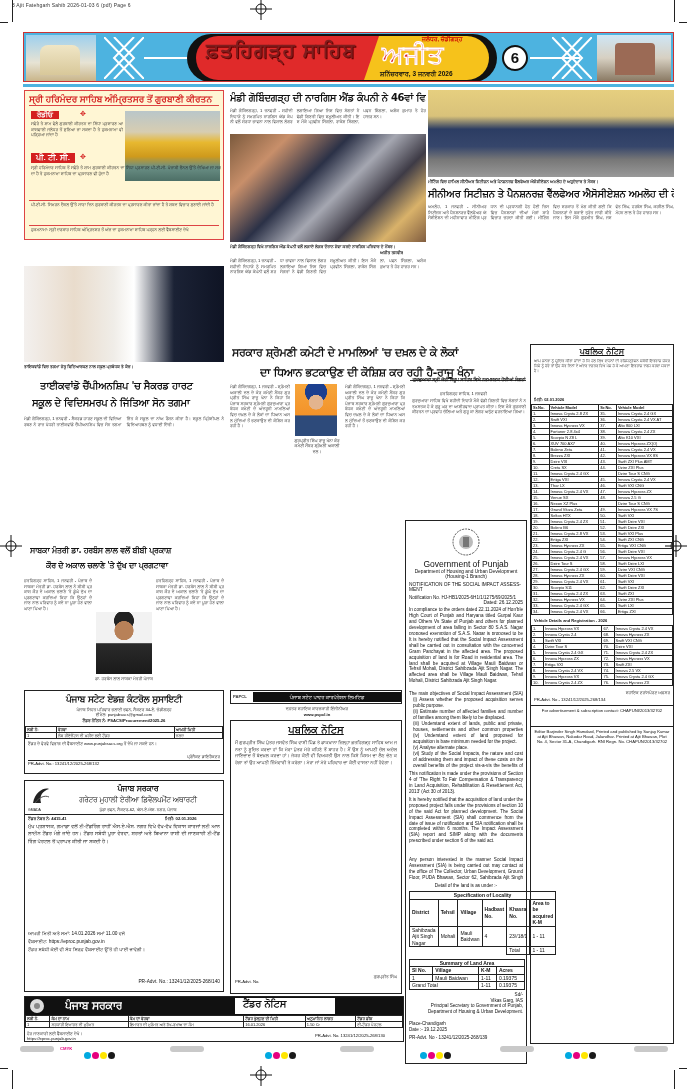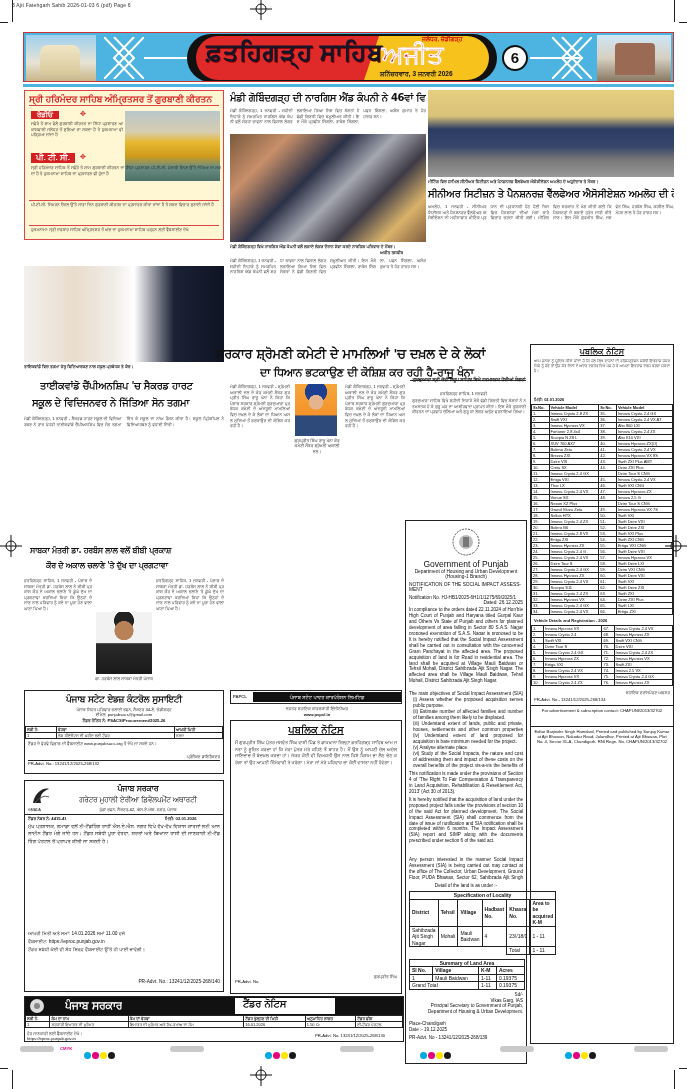--- a/index.html
+++ b/index.html
@@ -14,21 +14,21 @@
   
   .masthead { left: 23px; top: 32px; width: 651px; height: 50px; background: #4db3e0; border: 1px solid #c33; overflow: hidden; }
   .mh-photo-l { left: 2px; top: 2px; width: 70px; height: 46px; background: linear-gradient(#9ed0ee, #e7e3d4 60%, #c9b58a); }
   .mh-photo-l::after { content: ""; position: absolute; left: 14px; top: 10px; width: 40px; height: 30px; background: linear-gradient(#f0e6c6, #d8c89a); border-radius: 8px 8px 0 0; }
   .mh-photo-r { right: 2px; top: 2px; width: 74px; height: 46px; background: linear-gradient(#cfe6f5, #d7d0c2 50%, #8a7a64); }
   .mh-photo-r::after { content: ""; position: absolute; left: 18px; top: 8px; width: 40px; height: 32px; background: #9b6a55; border-radius: 4px 4px 0 0; }
   .mh-pattern { top: 4px; width: 40px; height: 42px; }
   .mh-oval { left: 163px; top: 1px; width: 310px; height: 48px; background: #111; border-radius: 30px; }
   .mh-red { left: 172px; top: 3px; width: 200px; height: 44px; background: #e02a2a; border-radius: 24px 0 0 24px; clip-path: polygon(0 0, 100% 0, 85% 100%, 0 100%); }
   .mh-yellow { left: 340px; top: 3px; width: 125px; height: 44px; background: #f6c21b; border-radius: 0 24px 24px 0; clip-path: polygon(12% 0, 100% 0, 100% 100%, 0 100%); }
-  .mh-title { left: 182px; top: 6px; font-family: Liberation Serif, serif; font-weight: bold; font-size: 24px; color: #0f172a; letter-spacing: 1px; text-shadow: 1px 1px 0 #600; }
+  .mh-title { left: 182px; top: 6px; font-family: Liberation Sans, sans-serif; font-weight: bold; font-size: 20px; color: #7f1d1d; letter-spacing: 1px; text-shadow: 1px 1px 0 #600; }
   .mh-ajit { left: 358px; top: 7px; font-family: "DejaVu Sans", sans-serif; font-weight: bold; font-size: 25px; color: #e02a2a; -webkit-text-stroke: 0.5px #fff; }
   .mh-edition { left: 398px; top: 3px; font-size: 6px; color: #c00; font-weight: bold; }
   .mh-date { left: 356px; top: 37px; font-size: 6.5px; color: #111; font-weight: bold; }
   .mh-page { left: 478px; top: 12px; width: 26px; height: 26px; border-radius: 50%; background: #fff; border: 2px solid #111; font-weight: bold; font-size: 15px; text-align: center; line-height: 22px; }
   .mh-line { left: 506px; top: 24px; width: 50px; height: 2px; background: #fff; }
   .rule-blue { left: 23px; top: 84px; width: 651px; height: 3px; background: #4db3e0; }
 
   
   .txt { font-size: 4.2px; line-height: 5.6px; color: #222; text-align: justify; overflow: hidden; word-break: break-all; }
   .headline { font-family: "DejaVu Sans", sans-serif; font-weight: bold; color: #111; white-space: nowrap; overflow: hidden; letter-spacing: -0.3px; }
@@ -143,24 +143,24 @@
 <div class="abs txt" style="left:230px;top:258px;width:196px;height:78px;column-count:4;column-gap:4px;">ਮੰਡੀ ਗੋਬਿੰਦਗੜ੍ਹ, 1 ਜਨਵਰੀ - ਸ਼ਹੀਦੀ ਦਿਹਾੜੇ ਨੂੰ ਸਮਰਪਿਤ ਨਾਰਗਿਸ ਐਂਡ ਕੰਪਨੀ ਵਲੋਂ ਸ਼ਰਧਾ ਭਾਵਨਾ ਨਾਲ ਵਿਸ਼ਾਲ ਲੰਗਰ ਲਗਾਇਆ ਗਿਆ ਜਿਸ ਵਿਚ ਸੰਗਤਾਂ ਨੇ ਵੱਡੀ ਗਿਣਤੀ ਵਿਚ ਸ਼ਮੂਲੀਅਤ ਕੀਤੀ। ਇਸ ਮੌਕੇ ਪ੍ਰਵੀਨ ਸਿੰਗਲਾ, ਰਾਕੇਸ਼ ਸਿੰਗਲਾ, ਪਵਨ ਸਿੰਗਲਾ, ਅਸ਼ੋਕ ਕੁਮਾਰ ਤੇ ਹੋਰ ਹਾਜ਼ਰ ਸਨ।</div>
 
 <div class="abs photo ph-meeting" style="left:428px;top:90px;width:246px;height:87px;"></div>
 <div class="abs caption" style="left:428px;top:179px;width:246px;height:6px;white-space:nowrap;">ਮੀਟਿੰਗ ਵਿਚ ਸ਼ਾਮਿਲ ਸੀਨੀਅਰ ਸਿਟੀਜ਼ਨ ਅਤੇ ਪੈਨਸ਼ਨਰਜ਼ ਵੈੱਲਫੇਅਰ ਐਸੋਸੀਏਸ਼ਨ ਅਮਲੋਹ ਦੇ ਅਹੁਦੇਦਾਰ ਤੇ ਮੈਂਬਰ।</div>
 <div class="abs headline" style="left:428px;top:188px;width:246px;font-size:10px;">ਸੀਨੀਅਰ ਸਿਟੀਜ਼ਨ ਤੇ ਪੈਨਸ਼ਨਰਜ਼ ਵੈੱਲਫੇਅਰ ਐਸੋਸੀਏਸ਼ਨ ਅਮਲੋਹ ਦੀ ਹੋਈ ਮੀਟਿੰਗ</div>
 <div class="abs txt" style="left:428px;top:204px;width:246px;height:128px;column-count:4;column-gap:4px;">ਅਮਲੋਹ, 1 ਜਨਵਰੀ - ਸੀਨੀਅਰ ਸਿਟੀਜ਼ਨ ਅਤੇ ਪੈਨਸ਼ਨਰਜ਼ ਵੈੱਲਫੇਅਰ ਐਸੋਸੀਏਸ਼ਨ ਦੀ ਮਹੀਨਾਵਾਰ ਮੀਟਿੰਗ ਪ੍ਰਧਾਨ ਦੀ ਪ੍ਰਧਾਨਗੀ ਹੇਠ ਹੋਈ ਜਿਸ ਵਿਚ ਪੈਨਸ਼ਨਰਾਂ ਦੀਆਂ ਮੰਗਾਂ ਬਾਰੇ ਵਿਚਾਰ ਚਰਚਾ ਕੀਤੀ ਗਈ। ਮੀਟਿੰਗ ਵਿਚ ਸਰਕਾਰ ਤੋਂ ਮੰਗ ਕੀਤੀ ਗਈ ਕਿ ਪੈਨਸ਼ਨਰਾਂ ਦੇ ਬਕਾਏ ਤੁਰੰਤ ਜਾਰੀ ਕੀਤੇ ਜਾਣ। ਇਸ ਮੌਕੇ ਗੁਰਮੀਤ ਸਿੰਘ, ਜਸਵੰਤ ਸਿੰਘ, ਹਰਬੰਸ ਸਿੰਘ, ਕਰਨੈਲ ਸਿੰਘ, ਮੋਹਨ ਲਾਲ ਤੇ ਹੋਰ ਹਾਜ਼ਰ ਸਨ।</div>
 
 <div class="abs photo ph-kids" style="left:24px;top:266px;width:200px;height:96px;"></div>
 <div class="abs caption" style="left:24px;top:364px;width:200px;height:12px;">ਤਾਇਕਵਾਂਡੋ ਵਿਚ ਤਗਮਾ ਜੇਤੂ ਵਿਦਿਆਰਥਣ ਨਾਲ ਸਕੂਲ ਪ੍ਰਬੰਧਕ ਤੇ ਕੋਚ।</div>
 <div class="abs headline" style="left:40px;top:380px;width:184px;font-size:10px;">ਤਾਈਕਵਾਂਡੋ ਚੈਂਪੀਅਨਸ਼ਿਪ 'ਚ ਸੈਕਰਡ ਹਾਰਟ</div>
-<div class="abs headline" style="left:32px;top:397px;width:192px;font-size:10px;">ਸਕੂਲ ਦੇ ਵਿਦਿਜਨਵਰ ਨੇ ਜਿੱਤਿਆ ਸੋਨ ਤਗਮਾ</div>
+<div class="abs headline" style="left:32px;top:397px;width:192px;font-size:10px;">ਸਕੂਲ ਦੇ ਵਿਦਿਸਮਰਪ ਨੇ ਜਿੱਤਿਆ ਸੋਨ ਤਗਮਾ</div>
 <div class="abs txt" style="left:24px;top:416px;width:200px;height:70px;column-count:2;column-gap:5px;">ਮੰਡੀ ਗੋਬਿੰਦਗੜ੍ਹ, 1 ਜਨਵਰੀ - ਸੈਕਰਡ ਹਾਰਟ ਸਕੂਲ ਦੀ ਵਿਦਿਆਰਥਣ ਨੇ ਰਾਜ ਪੱਧਰੀ ਤਾਈਕਵਾਂਡੋ ਚੈਂਪੀਅਨਸ਼ਿਪ ਵਿਚ ਸੋਨ ਤਗਮਾ ਜਿੱਤ ਕੇ ਸਕੂਲ ਦਾ ਨਾਂਅ ਰੌਸ਼ਨ ਕੀਤਾ ਹੈ। ਸਕੂਲ ਪ੍ਰਿੰਸੀਪਲ ਨੇ ਵਿਦਿਆਰਥਣ ਨੂੰ ਵਧਾਈ ਦਿੱਤੀ।</div>
 
-<div class="abs headline" style="left:216px;top:346px;width:295px;font-size:13px;">ਸਰਕਾਰ ਸ਼੍ਰੋਮਣੀ ਕਮੇਟੀ ਦੇ ਮਾਮਲਿਆਂ 'ਚ ਦਖ਼ਲ ਦੇ ਕੇ ਲੋਕਾਂ</div>
+<div class="abs headline" style="left:232px;top:346px;width:295px;font-size:11px;">ਸਰਕਾਰ ਸ਼੍ਰੋਮਣੀ ਕਮੇਟੀ ਦੇ ਮਾਮਲਿਆਂ 'ਚ ਦਖ਼ਲ ਦੇ ਕੇ ਲੋਕਾਂ</div>
 <div class="abs headline" style="left:260px;top:366px;width:267px;font-size:11px;">ਦਾ ਧਿਆਨ ਭਟਕਾਉਣ ਦੀ ਕੋਸ਼ਿਸ਼ ਕਰ ਰਹੀ ਹੈ-ਰਾਜੂ ਖੰਨਾ</div>
 <div class="abs txt" style="left:230px;top:384px;width:60px;height:112px;">ਮੰਡੀ ਗੋਬਿੰਦਗੜ੍ਹ, 1 ਜਨਵਰੀ - ਸ਼੍ਰੋਮਣੀ ਅਕਾਲੀ ਦਲ ਦੇ ਕੋਰ ਕਮੇਟੀ ਮੈਂਬਰ ਗੁਰਪ੍ਰੀਤ ਸਿੰਘ ਰਾਜੂ ਖੰਨਾ ਨੇ ਕਿਹਾ ਕਿ ਪੰਜਾਬ ਸਰਕਾਰ ਸ਼੍ਰੋਮਣੀ ਗੁਰਦੁਆਰਾ ਪ੍ਰਬੰਧਕ ਕਮੇਟੀ ਦੇ ਅੰਦਰੂਨੀ ਮਾਮਲਿਆਂ ਵਿਚ ਦਖ਼ਲ ਦੇ ਕੇ ਲੋਕਾਂ ਦਾ ਧਿਆਨ ਅਸਲ ਮੁੱਦਿਆਂ ਤੋਂ ਭਟਕਾਉਣ ਦੀ ਕੋਸ਼ਿਸ਼ ਕਰ ਰਹੀ ਹੈ।</div>
 <div class="abs photo ph-portrait" style="left:295px;top:384px;width:42px;height:52px;"></div>
 <div class="abs caption" style="left:292px;top:438px;width:50px;height:26px;text-align:center;font-weight:normal;">ਗੁਰਪ੍ਰੀਤ ਸਿੰਘ ਰਾਜੂ ਖੰਨਾ ਕੋਰ ਕਮੇਟੀ ਮੈਂਬਰ ਸ਼੍ਰੋਮਣੀ ਅਕਾਲੀ ਦਲ।</div>
 <div class="abs txt" style="left:345px;top:384px;width:60px;height:112px;">ਮੰਡੀ ਗੋਬਿੰਦਗੜ੍ਹ, 1 ਜਨਵਰੀ - ਸ਼੍ਰੋਮਣੀ ਅਕਾਲੀ ਦਲ ਦੇ ਕੋਰ ਕਮੇਟੀ ਮੈਂਬਰ ਗੁਰਪ੍ਰੀਤ ਸਿੰਘ ਰਾਜੂ ਖੰਨਾ ਨੇ ਕਿਹਾ ਕਿ ਪੰਜਾਬ ਸਰਕਾਰ ਸ਼੍ਰੋਮਣੀ ਗੁਰਦੁਆਰਾ ਪ੍ਰਬੰਧਕ ਕਮੇਟੀ ਦੇ ਅੰਦਰੂਨੀ ਮਾਮਲਿਆਂ ਵਿਚ ਦਖ਼ਲ ਦੇ ਕੇ ਲੋਕਾਂ ਦਾ ਧਿਆਨ ਅਸਲ ਮੁੱਦਿਆਂ ਤੋਂ ਭਟਕਾਉਣ ਦੀ ਕੋਸ਼ਿਸ਼ ਕਰ ਰਹੀ ਹੈ।</div>
 
 <div class="abs" style="left:410px;top:380px;width:116px;height:1px;background:#333;"></div>
 <div class="abs headline" style="left:412px;top:376px;width:114px;font-size:5px;white-space:normal;height:14px;text-align:center;">ਗੁਰਦੁਆਰਾ ਸ੍ਰੀ ਜੋਤੀ ਸਰੂਪ ਸਾਹਿਬ ਵਿਖੇ ਨਤਮਸਤਕ ਹੋਈਆਂ ਸੰਗਤਾਂ</div>
 <div class="abs caption" style="left:440px;top:391px;font-weight:normal;">ਫ਼ਤਹਿਗੜ੍ਹ ਸਾਹਿਬ, 1 ਜਨਵਰੀ</div>
 <div class="abs txt" style="left:412px;top:398px;width:114px;height:100px;">ਗੁਰਦੁਆਰਾ ਸਾਹਿਬ ਵਿਖੇ ਸ਼ਹੀਦੀ ਦਿਹਾੜੇ ਮੌਕੇ ਵੱਡੀ ਗਿਣਤੀ ਵਿਚ ਸੰਗਤਾਂ ਨੇ ਨਤਮਸਤਕ ਹੋ ਕੇ ਗੁਰੂ ਘਰ ਦਾ ਆਸ਼ੀਰਵਾਦ ਪ੍ਰਾਪਤ ਕੀਤਾ। ਇਸ ਮੌਕੇ ਗੁਰਬਾਣੀ ਕੀਰਤਨ ਦਾ ਪ੍ਰਵਾਹ ਚੱਲਿਆ ਅਤੇ ਗੁਰੂ ਕਾ ਲੰਗਰ ਅਤੁੱਟ ਵਰਤਾਇਆ ਗਿਆ।</div>

